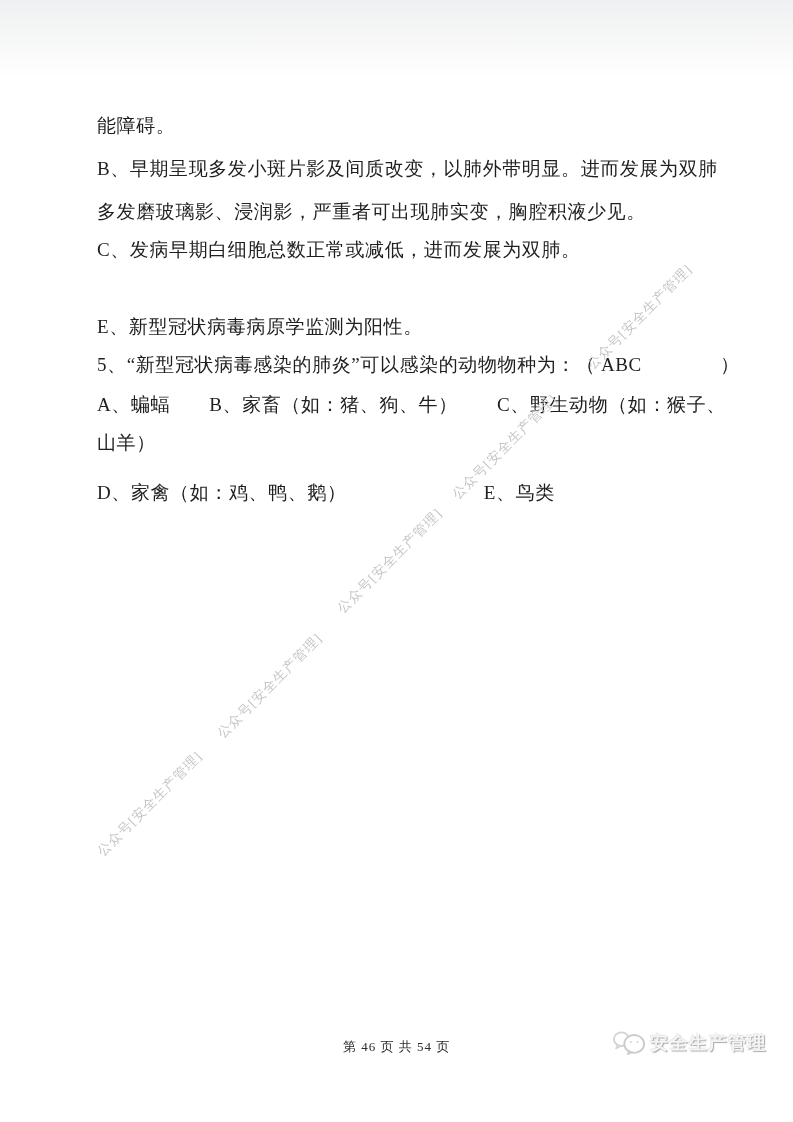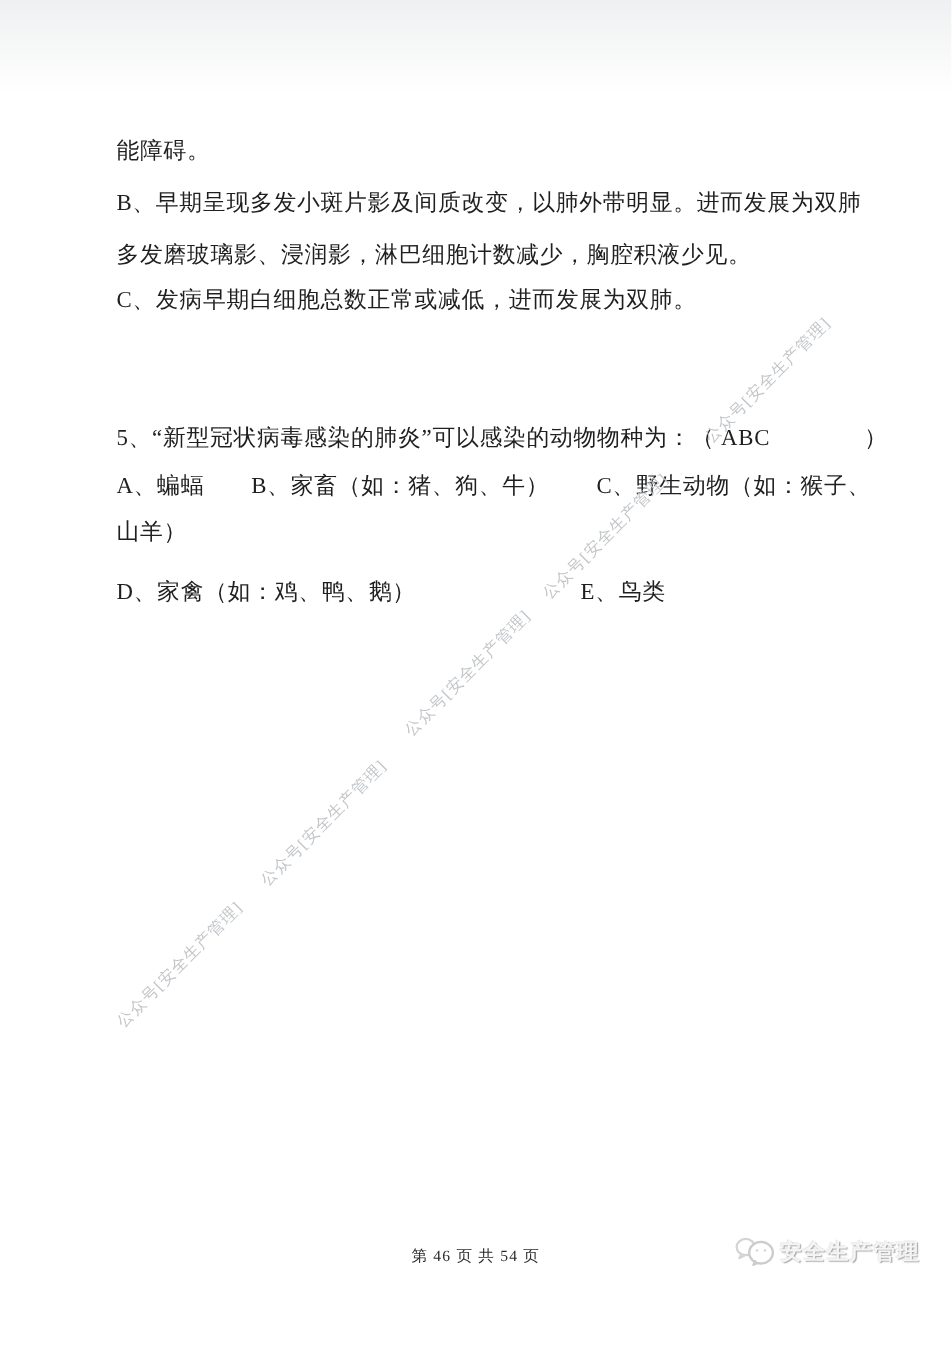--- a/index.html
+++ b/index.html
@@ -66,22 +66,23 @@
     text-shadow:1px 1px 1px #a8a8a8, -1px -1px 0 #ececec;
   }
 </style>
 </head>
 <body>
 
 <div class="page">
 
   <div class="doc-line" style="top:113px">能障碍。</div>
   <div class="doc-line" style="top:156px">B、早期呈现多发小斑片影及间质改变，以肺外带明显。进而发展为双肺</div>
-  <div class="doc-line" style="top:199px">多发磨玻璃影、浸润影，淋巴细胞计数减少，胸腔积液少见。</div>
+  <div class="doc-line" style="top:199px">多发磨玻璃影、浸润影，严重者可出现肺实变，胸腔积液少见。</div>
   <div class="doc-line" style="top:237px">C、发病早期白细胞总数正常或减低，进而发展为双肺。</div>
+  <div class="doc-line" style="top:314px">E、新型冠状病毒病原学监测为阳性。</div>
   <div class="doc-line" style="top:352px">5、“新型冠状病毒感染的肺炎”可以感染的动物物种为：（ ABC　　　　）</div>
   <div class="doc-line" style="top:392px">A、蝙蝠　　B、家畜（如：猪、狗、牛）　　C、野生动物（如：猴子、</div>
   <div class="doc-line" style="top:430px">山羊）</div>
   <div class="doc-line" style="top:480px">D、家禽（如：鸡、鸭、鹅）　　　　　　　E、鸟类</div>
 
   <div class="watermark wm1">公众号[安全生产管理]</div>
   <div class="watermark wm2">公众号[安全生产管理]</div>
   <div class="watermark wm3">公众号[安全生产管理]</div>
   <div class="watermark wm4">公众号[安全生产管理]</div>
   <div class="watermark wm5">公众号[安全生产管理]</div>

